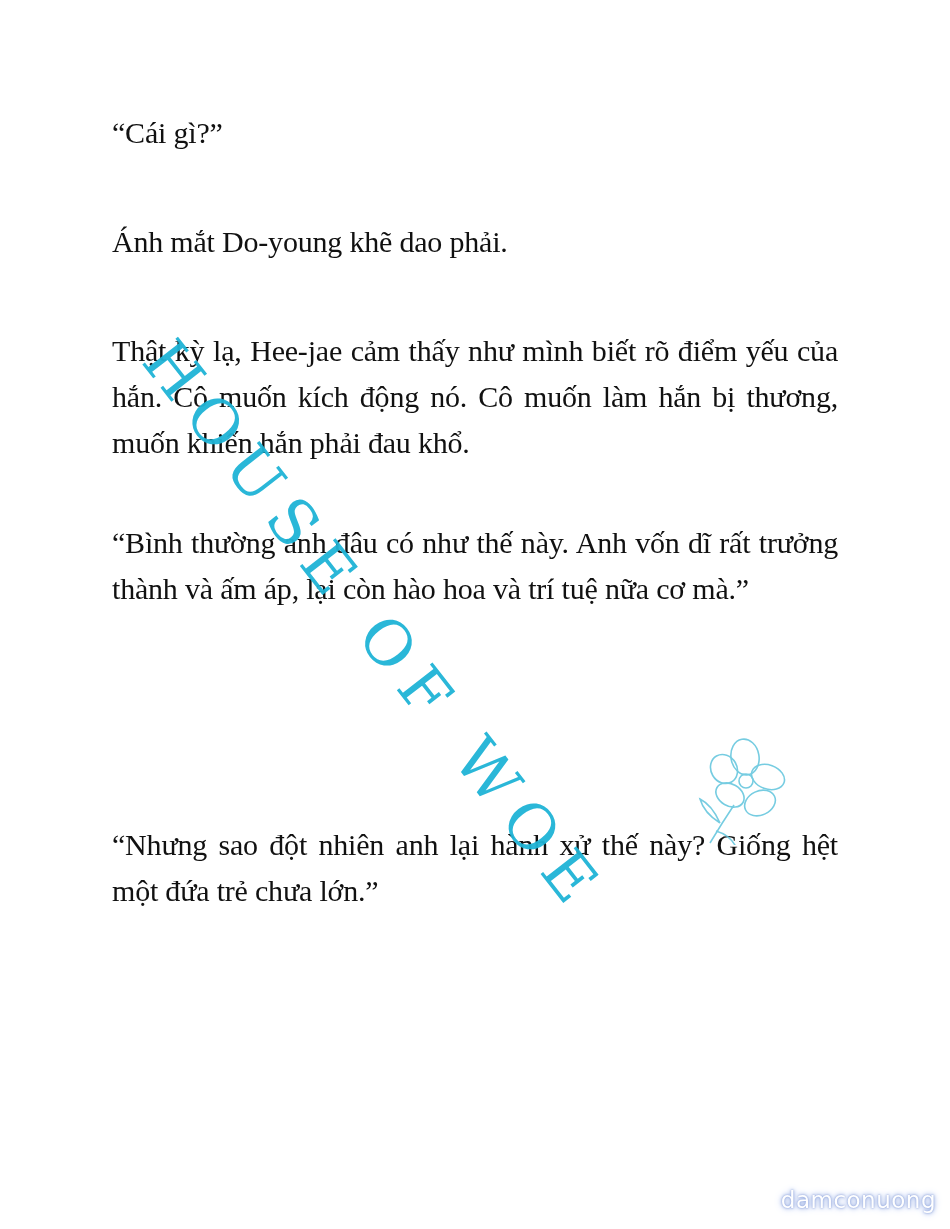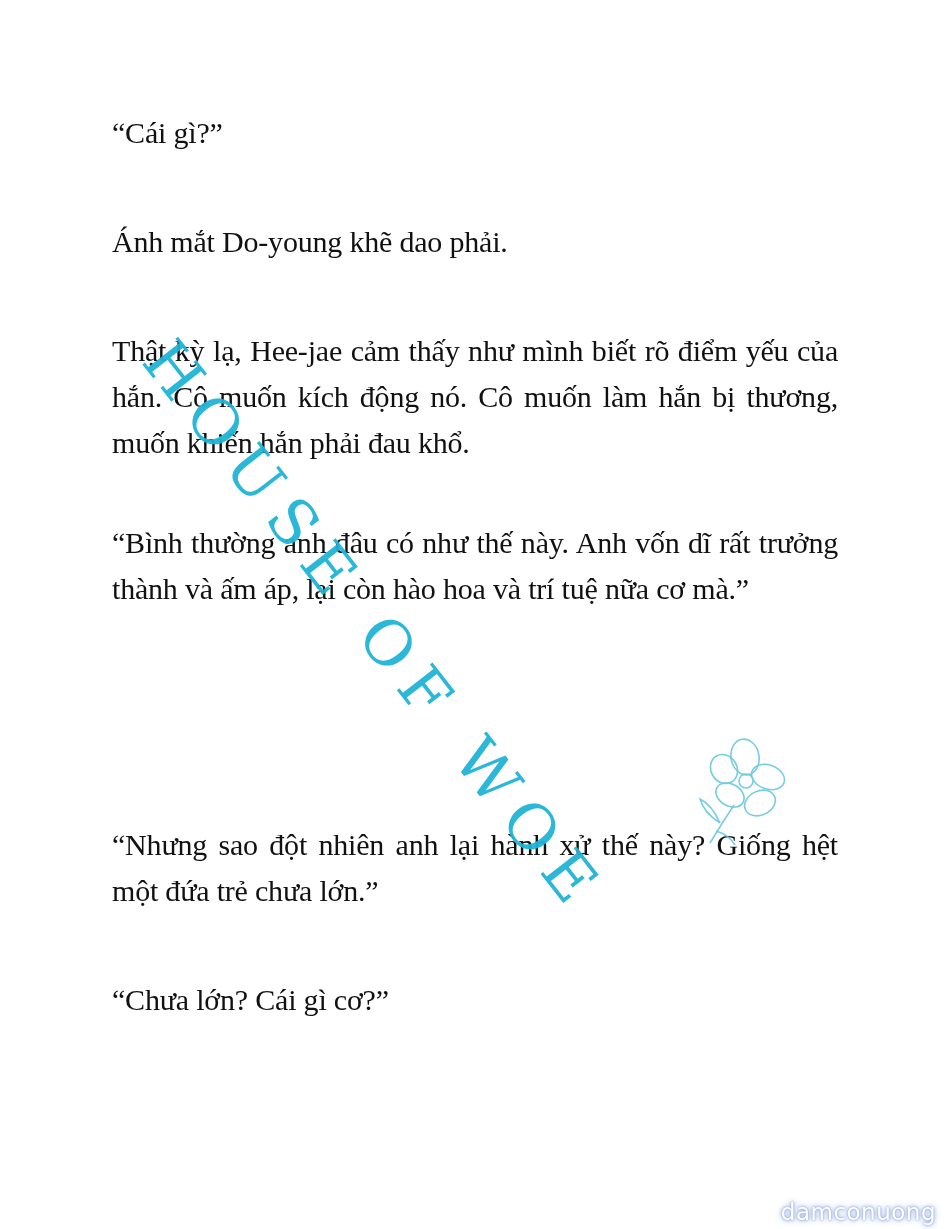--- a/index.html
+++ b/index.html
@@ -62,38 +62,37 @@
     .flower {
       position: absolute;
       left: 690px;
       top: 735px;
       width: 100px;
       height: 110px;
     }
     .site-mark {
       position: absolute;
       right: 14px;
-      bottom: 4px;
+      bottom: 16px;
       font-family: "DejaVu Sans", sans-serif;
       font-size: 23px;
       color: #ffffff;
       letter-spacing: 0.5px;
       text-shadow: 0 0 4px #8ea6e0, 0 0 8px #b8c8f0, 0 0 2px #6f88cc;
     }
   </style>
 </head>
 <body>
 
 <div class="page">
   <p class="para p1">“Cái gì?”</p>
   <p class="para p2">Ánh mắt Do-young khẽ dao phải.</p>
   <p class="para p4">“Bình thường anh đâu có như thế này. Anh vốn dĩ rất trưởng thành và ấm áp, lại còn hào hoa và trí tuệ nữa cơ mà.”</p>
   <p class="para p3">Thật kỳ lạ, Hee-jae cảm thấy như mình biết rõ điểm yếu của hắn. Cô muốn kích động nó. Cô muốn làm hắn bị thương, muốn khiến hắn phải đau khổ.</p>
   <p class="para p6">“Nhưng sao đột nhiên anh lại hành xử thế này? Giống hệt một đứa trẻ chưa lớn.”</p>
-  <p class="para p7">“Chưa lớn? Cái gì cơ?”</p>
 </div>
 
 <div class="watermark">
   <div class="wm-text">HOUSE OF WOE</div>
   <svg class="flower" viewBox="0 0 100 110">
     <g fill="none" stroke="#5fc4dc" stroke-width="1.6" opacity="0.85">
       <ellipse cx="55" cy="22" rx="14" ry="18" transform="rotate(-10 55 22)"></ellipse>
       <ellipse cx="78" cy="42" rx="17" ry="12" transform="rotate(20 78 42)"></ellipse>
       <ellipse cx="70" cy="68" rx="16" ry="12" transform="rotate(-25 70 68)"></ellipse>
       <ellipse cx="40" cy="60" rx="15" ry="11" transform="rotate(30 40 60)"></ellipse>

